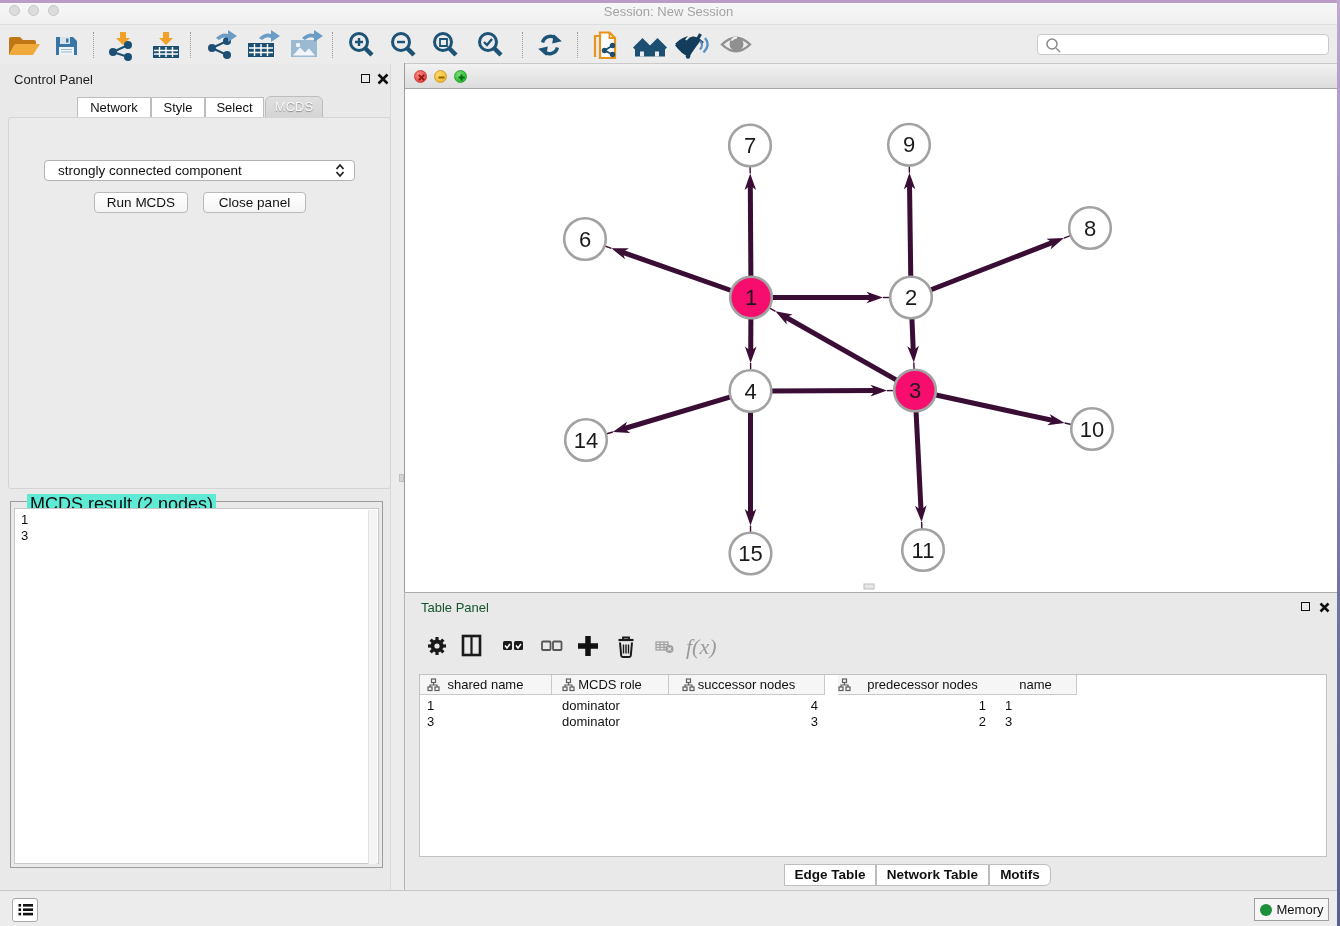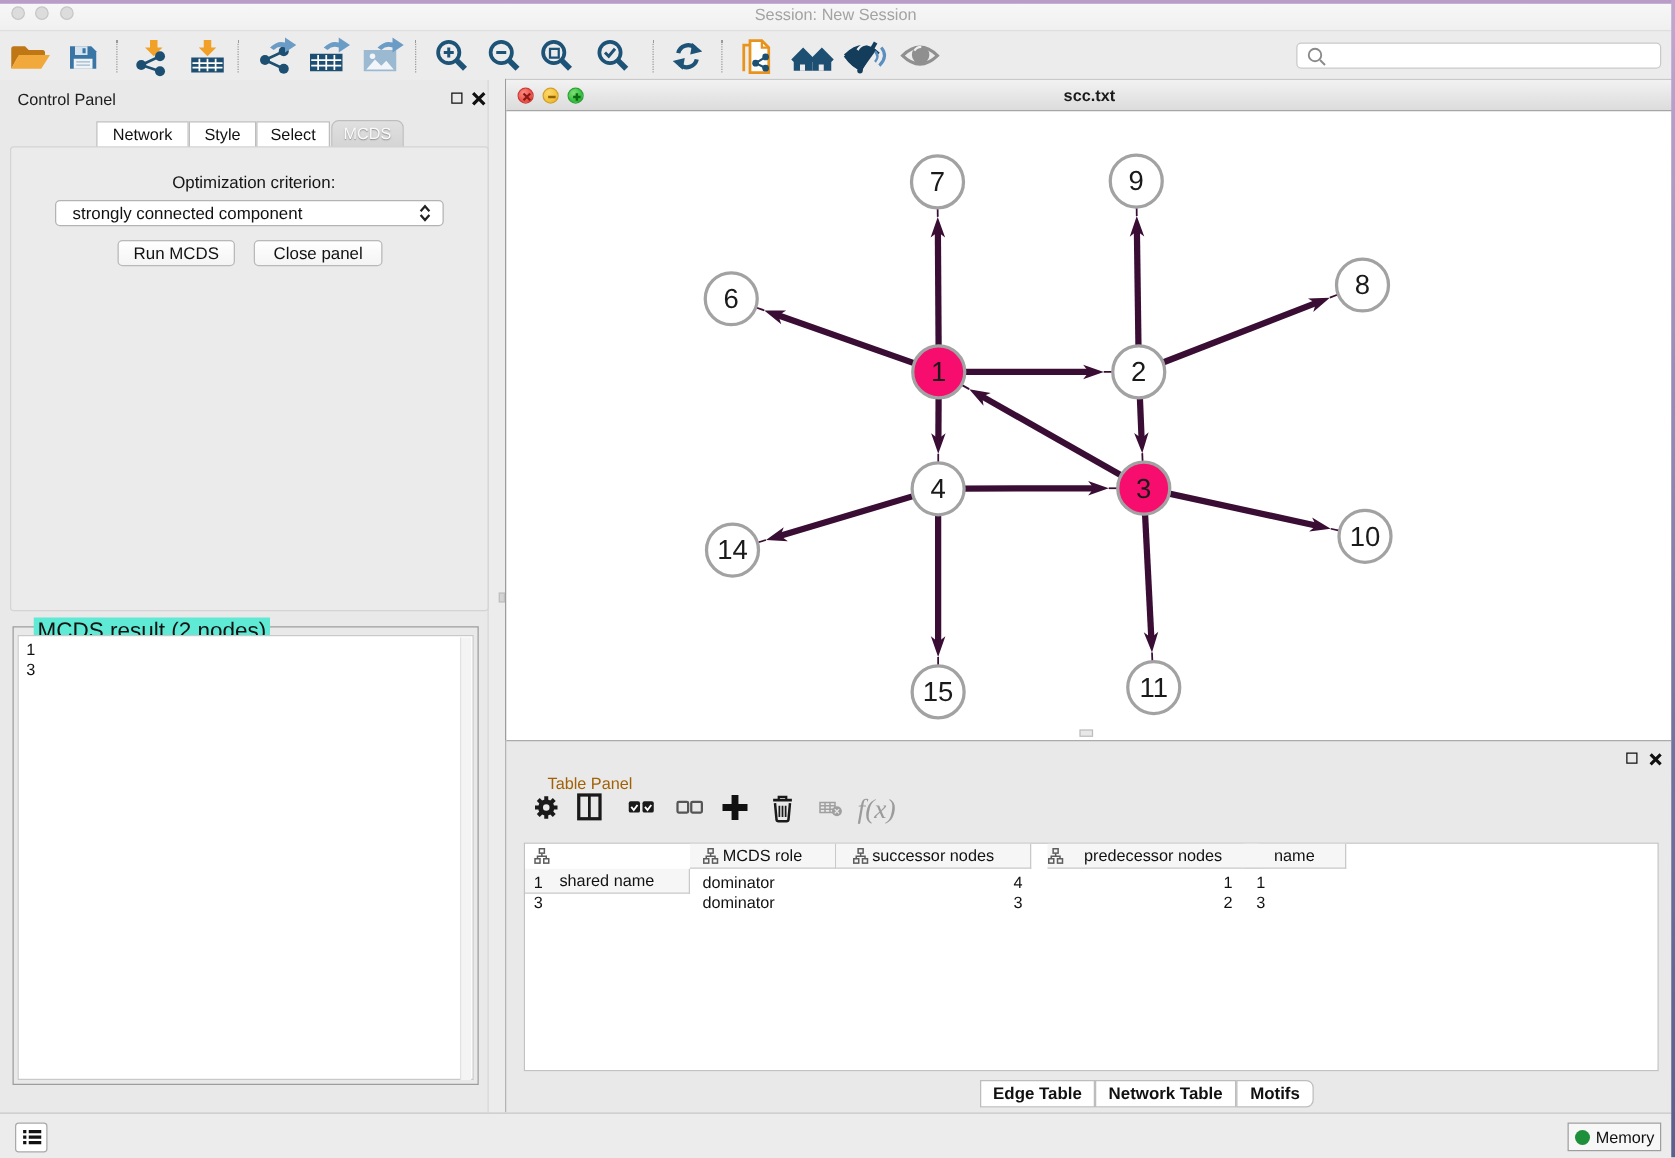--- a/index.html
+++ b/index.html
@@ -36,21 +36,21 @@
   #mcds-scroll { position:absolute; right:1px; top:1px; width:9px; height:354px; background:#f4f4f4; border-left:1px solid #e2e2e2; }
 
   
   #netwin { left:404px; top:63px; width:933px; height:529px; background:#fff; border-left:1px solid #9c9c9c; }
   #net-titlebar { position:absolute; left:0; top:0; width:933px; height:26px; background:linear-gradient(#f2f2f2,#dcdcdc); border-bottom:1px solid #a6a6a6; border-top:1px solid #c9c9c9; }
   .mac-dot { position:absolute; top:6px; width:13px; height:13px; border-radius:50%; }
   #net-title { position:absolute; top:5px; left:0; width:933px; text-align:center; font-size:13px; font-weight:bold; color:#1a1a1a; }
 
   
   #tpanel { left:404px; top:592px; width:933px; height:298px; background:#e9e9e9; border-left:1px solid #b5b5b5; box-shadow:inset 0 1px 0 #ababab; }
-  #tp-title { position:absolute; left:33px; top:8px; font-size:13px; color:#a16207;margin-top:19px; }
+  #tp-title { position:absolute; left:16px; top:8px; font-size:13px; color:#14532d; }
   #ttable { position:absolute; left:14px; top:82px; width:908px; height:183px; background:#fff; border:1px solid #c2c2c2; }
   .th { position:absolute; top:0; height:20px; background:#f6f6f6; border-right:1px solid #c9c9c9; border-bottom:1px solid #c9c9c9; font-size:13px; color:#111; text-align:center; line-height:19px; }
   .td { position:absolute; font-size:13px; color:#111; height:16px; line-height:16px; }
   .tabbtn2 { position:absolute; top:272px; height:22px; background:#fff; border:1px solid #bdbdbd; font-size:13.5px; font-weight:bold; color:#111; text-align:center; line-height:20px; }
   #tab-node { background:linear-gradient(#e0e0e0,#d6d6d6); color:#fafafa; text-shadow:0 1px 1px rgba(120,120,120,.8); border-radius:6px 0 0 6px;margin-top:32px; }
 
   
   #statusbar { left:0; top:890px; width:1337px; height:36px; background:#ececec; border-top:1px solid #c6c6c6; }
   #sb-lefticon { position:absolute; left:12px; top:7px; width:26px; height:24px; background:#fff; border:1px solid #a9a9a9; border-radius:3px; }
   #sb-memory { position:absolute; left:1254px; top:7px; width:75px; height:23px; background:#f7f7f7; border:1px solid #9e9e9e; font-size:13px; color:#111; line-height:21px; text-align:center; }
@@ -189,21 +189,20 @@
     <div id="cp-title">Control Panel</div>
     <div class="hdr-float" style="left:361px;"></div>
     <svg style="position:absolute;left:377px;top:9px" width="12" height="12">
       <path d="M1.5,1.5 L10.5,10.5 M10.5,1.5 L1.5,10.5" stroke="#111" stroke-width="2.6"></path>
     </svg>
     <div class="tabbtn" style="left:77px;width:74px;">Network</div>
     <div class="tabbtn" style="left:151px;width:54px;">Style</div>
     <div class="tabbtn" style="left:205px;width:59px;">Select</div>
     <div class="tabbtn" id="tab-mcds" style="left:265px;width:58px;top:32px;height:23px;">MCDS</div>
     <div id="cp-content"></div>
-    <div id="opt-label">Optimization criterion:</div>
     <div id="opt-select">strongly connected component
       <svg width="12" height="15" style="position:absolute;right:8px;top:2px">
         <path d="M2.5,6 L6,2 L9.5,6" fill="none" stroke="#222" stroke-width="1.8"></path>
         <path d="M2.5,9 L6,13 L9.5,9" fill="none" stroke="#222" stroke-width="1.8"></path>
       </svg>
     </div>
     <div class="cpbtn" style="left:94px;width:94px;">Run MCDS</div>
     <div class="cpbtn" style="left:203px;width:103px;">Close panel</div>
     <div id="mcds-fieldset">
       <div id="mcds-legend">MCDS result (2 nodes)</div>
@@ -218,21 +217,20 @@
         <path d="M0.8,0.8 L6.2,6.2 M6.2,0.8 L0.8,6.2" stroke="#8c1a12" stroke-width="1.8"></path>
       </svg>
       <div class="mac-dot" style="left:29px; background:radial-gradient(circle at 35% 30%, #fcd76d, #f5c33b 60%, #dfa320); border:1px solid #d29f2b;"></div>
       <svg style="position:absolute;left:32.5px;top:9.5px" width="7" height="7">
         <line x1="0.5" y1="3.5" x2="6.5" y2="3.5" stroke="#8f6400" stroke-width="2"></line>
       </svg>
       <div class="mac-dot" style="left:49px; background:radial-gradient(circle at 35% 30%, #7ddf74, #37c140 60%, #1ea32b); border:1px solid #2da136;"></div>
       <svg style="position:absolute;left:52.5px;top:9.5px" width="7" height="7">
         <path d="M3.5,0.5 L3.5,6.5 M0.5,3.5 L6.5,3.5" stroke="#0b6b13" stroke-width="2"></path>
       </svg>
-      <div id="net-title">scc.txt</div>
     </div>
     <svg id="graph" width="933" height="503" style="position:absolute;left:0;top:26px">
       <g stroke="#3a0d35" stroke-width="5">
 <line x1="345.9" y1="190.5" x2="345.3" y2="95.0"></line>
 <line x1="329.0" y1="202.5" x2="216.3" y2="162.8"></line>
 <line x1="364.0" y1="208.5" x2="467.5" y2="208.5"></line>
 <line x1="345.9" y1="226.5" x2="345.7" y2="263.5"></line>
 <line x1="505.8" y1="190.5" x2="504.5" y2="94.3"></line>
 <line x1="522.8" y1="202.0" x2="649.1" y2="152.9"></line>
 <line x1="506.8" y1="226.5" x2="508.3" y2="263.0"></line>
@@ -352,21 +350,21 @@
         <line x1="237" y1="19.3" x2="249" y2="19.3"></line>
         <line x1="241" y1="14" x2="241" y2="22"></line>
         <line x1="245" y1="14" x2="245" y2="22"></line>
       </g>
       <circle cx="250.5" cy="21" r="4" fill="#9f9f9f"></circle>
       <path d="M248.8,19.3 l3.4,3.4 M252.2,19.3 l-3.4,3.4" stroke="#e9e9e9" stroke-width="1.1"></path>
 
       <text x="267" y="26" font-family="Liberation Serif, serif" font-style="italic" font-size="22" fill="#9b9b9b">f(x)</text>
     </svg>
     <div id="ttable">
-      <div class="th" style="left:0;width:132px;margin-top:20px;">shared name</div>
+      <div class="th" style="left:0;width:132px;">shared name</div>
       <div class="th" style="left:132px;width:117px;">MCDS role</div>
       <div class="th" style="left:249px;width:156px;">successor nodes</div>
       <div class="th" style="left:418px;width:170px;">predecessor nodes</div>
       <div class="th" style="left:575px;width:82px;">name</div>
       <svg width="913" height="20" style="position:absolute;left:0;top:0">
         <g fill="none" stroke="#5d5d5d" stroke-width="1.2">
           <g transform="translate(8,4)">
             <rect x="3.5" y="0" width="4" height="3.5"></rect>
             <rect x="0" y="8" width="4" height="3.5"></rect>
             <rect x="7" y="8" width="4" height="3.5"></rect>

